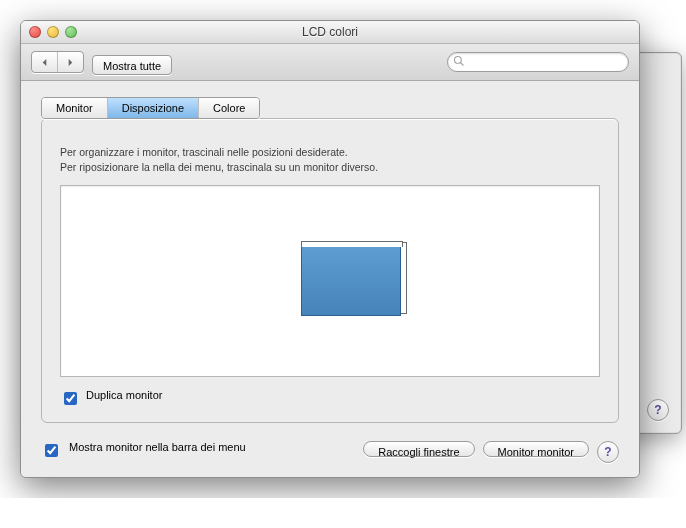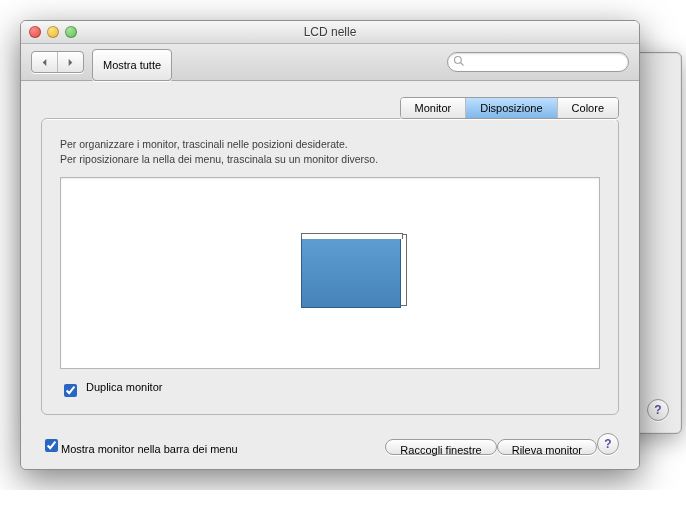--- a/index.html
+++ b/index.html
@@ -100,21 +100,21 @@
     cursor: default;
   }
   .seg button + button { border-left: 1px solid #bdbdbd; }
   .seg .arrow svg { width: 9px; height: 9px; fill: #676767; }
   .pill-btn {
     border: 1px solid #9c9c9c;
     border-radius: 4px;
     background: linear-gradient(#ffffff, #e6e6e6);
     padding: 2px 10px;
     font-size: 11px;
-    height: 32px;
+    height: 20px;
     line-height: 16px;
     box-shadow: 0 1px 0 #fff;
     cursor: default;
     margin-top: 6px;
   }
   .toolbar-spacer { flex: 1; }
   .search-wrap {
     position: relative;
   }
   .search {
@@ -135,21 +135,21 @@
     width: 12px;
     height: 12px;
     opacity: 0.6;
   }
   .content {
     padding: 16px 20px 14px 20px;
     background: #ececec;
   }
   .tabs {
     display: flex;
-    justify-content: flex-end;
+    justify-content: flex-start;
     margin-bottom: -1px;
     position: relative;
     z-index: 2;
   }
   .tabseg {
     display: inline-flex;
     border: 1px solid #9c9c9c;
     border-radius: 4px;
     overflow: hidden;
     box-shadow: 0 1px 0 #fff;
@@ -164,21 +164,21 @@
   }
   .tabseg button + button { border-left: 1px solid #bdbdbd; }
   .tabseg button.active {
     background: linear-gradient(#bfe0ff, #7fb7e8);
     color: #000;
   }
   .panel {
     border: 1px solid #b6b6b6;
     border-radius: 6px;
     background: #ececec;
-    padding: 18px 18px 14px 18px;
+    padding: 26px 18px 14px 18px;
     box-shadow: 0 1px 0 #fff inset;
   }
   .instructions {
     font-size: 10.5px;
     color: #3d3d3d;
     line-height: 1.45;
     margin-bottom: 10px;
   }
   .arrangement-box {
     border: 1px solid #b6b6b6;
@@ -224,21 +224,22 @@
     margin-top: 12px;
     font-size: 11px;
   }
   input[type="checkbox"] {
     width: 13px;
     height: 13px;
     accent-color: #2866c4;
   }
   .footer-row {
     display: flex;
-    align-items: flex-end;
+    align-items: flex-start;
+    gap: 8px;
     margin-top: 18px;
     font-size: 11px;
   }
   .footer-spacer { flex: 1; }
   .rounded-btn {
     border: 1px solid #9c9c9c;
     border-radius: 11px;
     background: linear-gradient(#ffffff, #e6e6e6);
     padding: 3px 14px;
     font-size: 11px;
@@ -273,21 +274,21 @@
   </div>
 
   <div class="window">
 
     <div class="titlebar">
       <div class="traffic-lights">
         <span class="tl red"></span>
         <span class="tl yellow"></span>
         <span class="tl green"></span>
       </div>
-      <div class="title">LCD nelle</div>
+      <div class="title">LCD colori</div>
     </div>
 
     <div class="toolbar">
       <span class="seg">
         <button class="arrow">
           <svg viewBox="0 0 10 10">
               <path d="M7 1 L3 5 L7 9 Z"></path>
             </svg>
         </button>
         <button class="arrow">
@@ -332,20 +333,20 @@
           <input type="checkbox" checked="" style="">
           <span>Duplica monitor</span>
         </label>
       </div>
 
       <div class="footer-row">
         <input type="checkbox" checked="" style="">
         <span>Mostra monitor nella barra dei menu</span>
         <span class="footer-spacer"></span>
         <button class="rounded-btn">Raccogli finestre</button>
-        <button class="rounded-btn">Rileva monitor</button>
+        <button class="rounded-btn">Monitor monitor</button>
         <span class="help-icon">?</span>
       </div>
 
     </div>
 
   </div>
 </div>
 
 </body></html>

